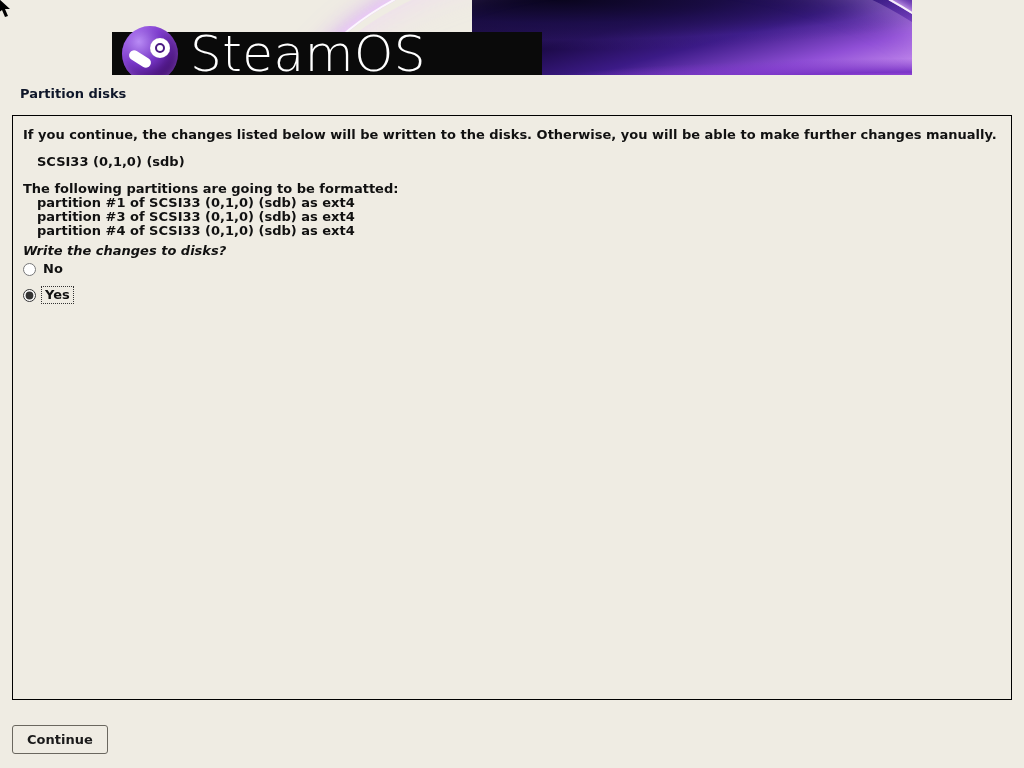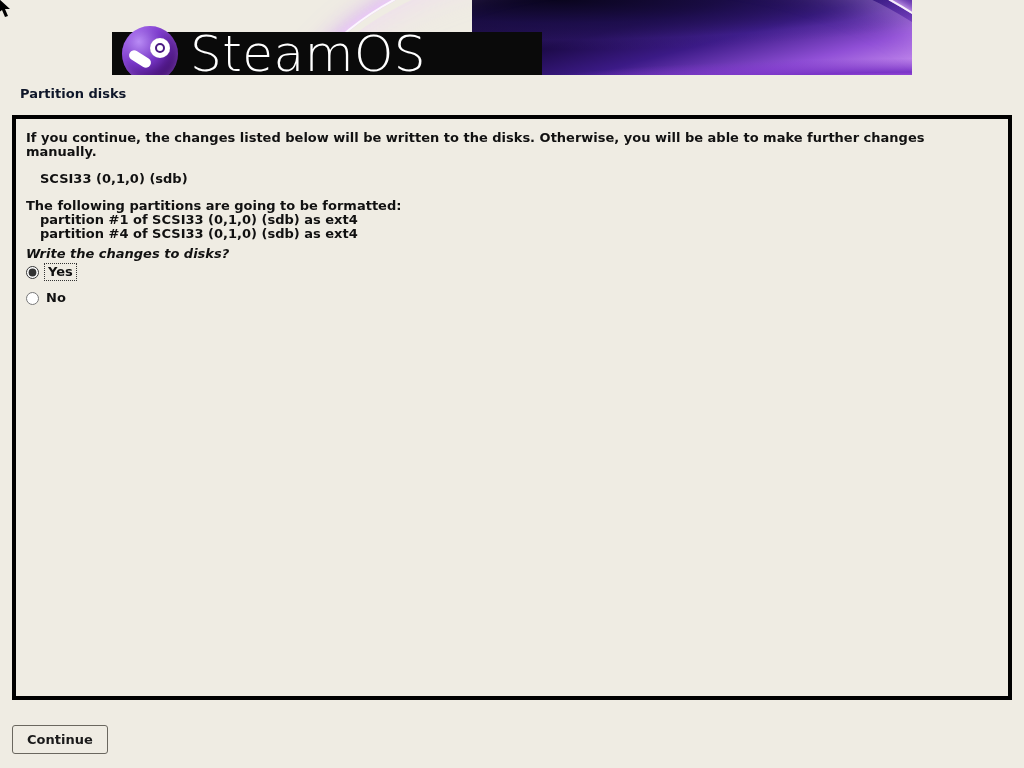--- a/index.html
+++ b/index.html
@@ -104,21 +104,21 @@
     left: 20px; top: 86px;
     font-size: 13px;
     font-weight: 700;
     color: #0f172a;
   }
 
   .main-panel {
     position: absolute;
     left: 12px; right: 12px;
     top: 115px; bottom: 68px;
-    border: 4px solid #000000;
+    border: 1px solid #000000;
     background: #efece3;
     padding: 12px 10px;
     font-size: 13px;
     line-height: 1.08;
   }
   .main-panel .bold { font-weight: 700; }
   .indent-1 { padding-left: 14px; }
   .indent-2 { padding-left: 14px; }
   .spacer { height: 13px; }
 
@@ -191,31 +191,32 @@
   <div class="spacer"></div>
 
   <div id="tables-list">
       <div class="bold indent-1">SCSI33 (0,1,0) (sdb)</div>
     </div>
   <div class="spacer"></div>
 
   <div class="bold">The following partitions are going to be formatted:</div>
   <div id="format-list">
       <div class="bold indent-2">partition #1 of SCSI33 (0,1,0) (sdb) as ext4</div>
+      <div class="bold indent-2">partition #3 of SCSI33 (0,1,0) (sdb) as ext4</div>
       <div class="bold indent-2">partition #4 of SCSI33 (0,1,0) (sdb) as ext4</div>
     </div>
 
   <div class="prompt">Write the changes to disks?</div>
+
+  <label class="radio-row">
+    <input type="radio" name="writechanges" style="">
+    <span class="radio-label">No</span>
+  </label>
 
   <label class="radio-row">
     <input type="radio" name="writechanges" checked="" style="">
     <span class="radio-label focused">Yes</span>
   </label>
-
-  <label class="radio-row">
-    <input type="radio" name="writechanges" style="">
-    <span class="radio-label">No</span>
-  </label>
 </div>
 
 <div class="footer">
   <button class="installer-btn">Continue</button>
 </div>
 
 </body></html>

